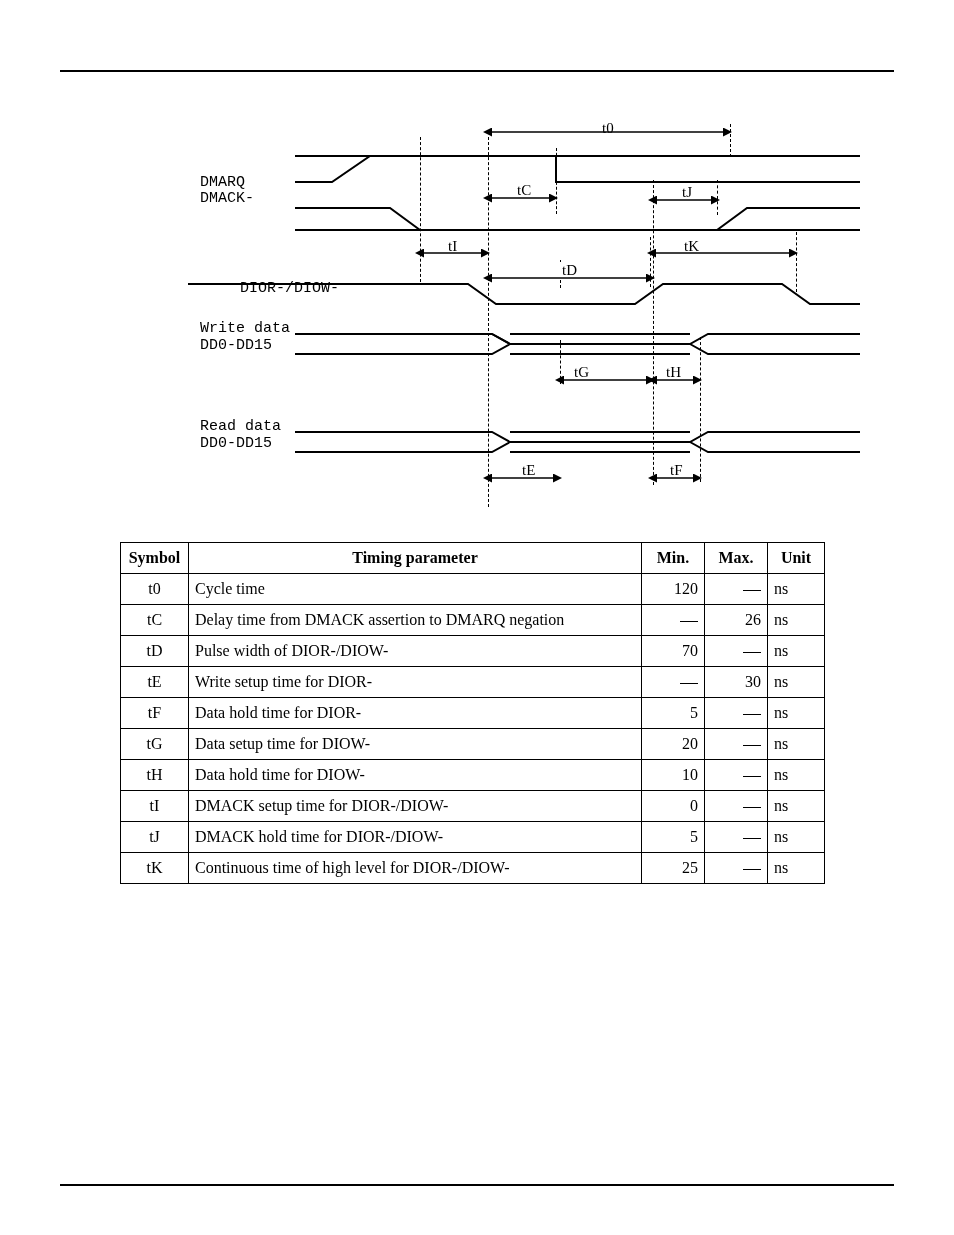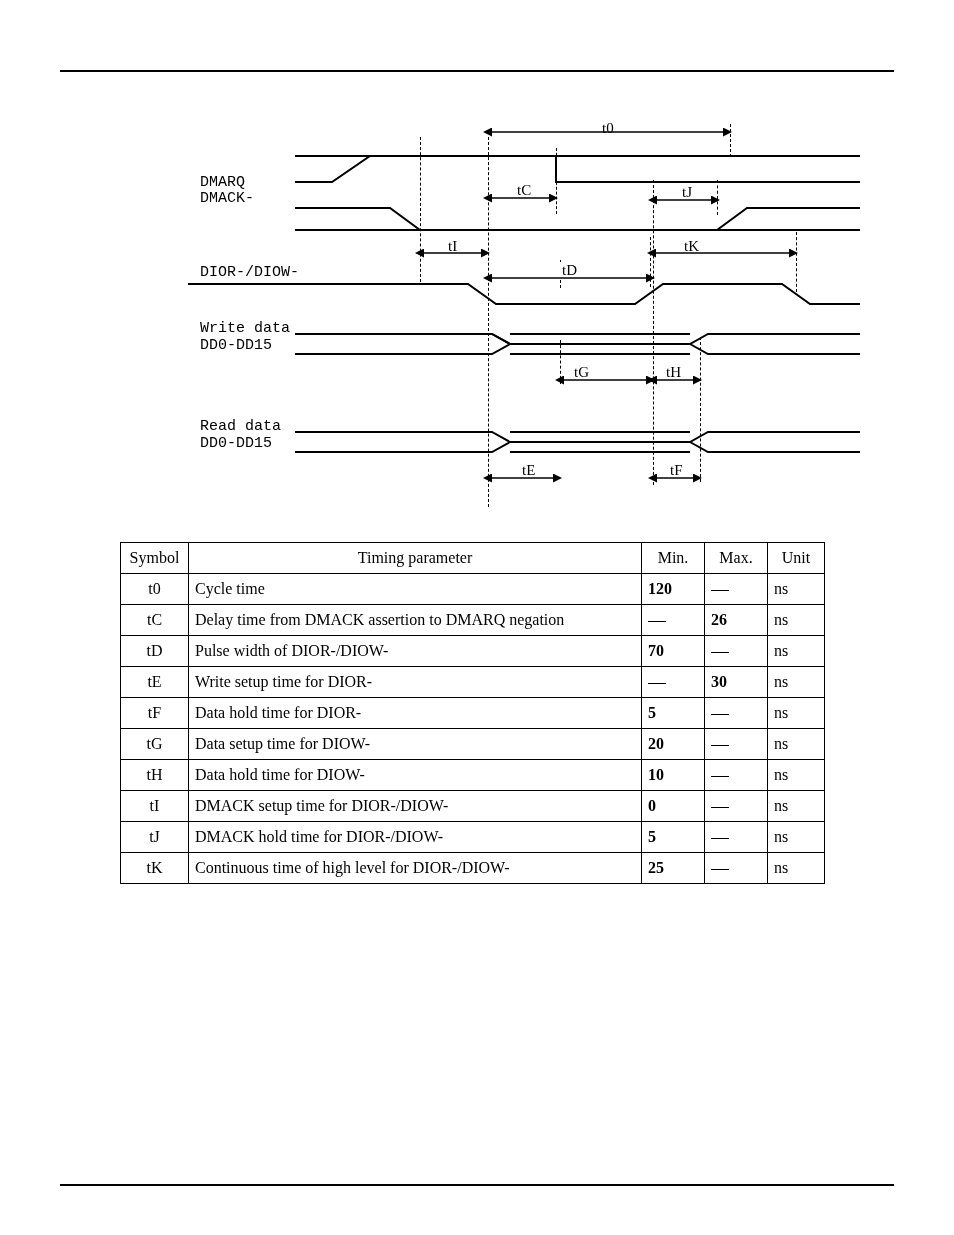--- a/index.html
+++ b/index.html
@@ -40,39 +40,39 @@
     border-collapse: collapse;
     margin: 10px 40px 0 60px;
     width: 705px;
   }
   table.timing th, table.timing td {
     border: 1px solid #000;
     padding: 6px 6px;
     font-size: 16px;
   }
   table.timing th {
-    font-weight: normal;
+    font-weight: bold;
     text-align: center;
   }
   table.timing td.sym { text-align:center; width:55px; }
   table.timing td.param { text-align:left; }
-  table.timing td.num { text-align:left; width:50px;font-weight:bold; }
+  table.timing td.num { text-align:right; width:50px; }
   table.timing td.unit { text-align:left; width:44px; }
   .mdash { display:inline-block; width:18px; border-top:1.5px solid #000; vertical-align:middle;}
 </style>
 </head>
 <body>
 
 <div class="page">
 
   <div class="diagram">
 
     <div class="sig-label" style="top:62px;">DMARQ</div>
     <div class="sig-label" style="top:78px;text-align:right;">DMACK-</div>
-    <div class="sig-label" style="top:152px;">DIOR-/DIOW-</div>
+    <div class="sig-label" style="top:168px;margin-left:40px;">DIOR-/DIOW-</div>
     <div class="sig-label" style="top:208px;white-space:pre;">Write data
 DD0-DD15</div>
     <div class="sig-label" style="top:306px;white-space:pre;">Read data
 DD0-DD15</div>
 
     <div class="vdash" style="left:320px; top:25px; height:145px;"></div>
     <div class="vdash" style="left:388px; top:25px; height:370px;"></div>
     <div class="vdash" style="left:456px; top:36px; height:66px;"></div>
     <div class="vdash" style="left:460px; top:148px; height:28px;"></div>
     <div class="vdash" style="left:460px; top:228px; height:44px;"></div>

